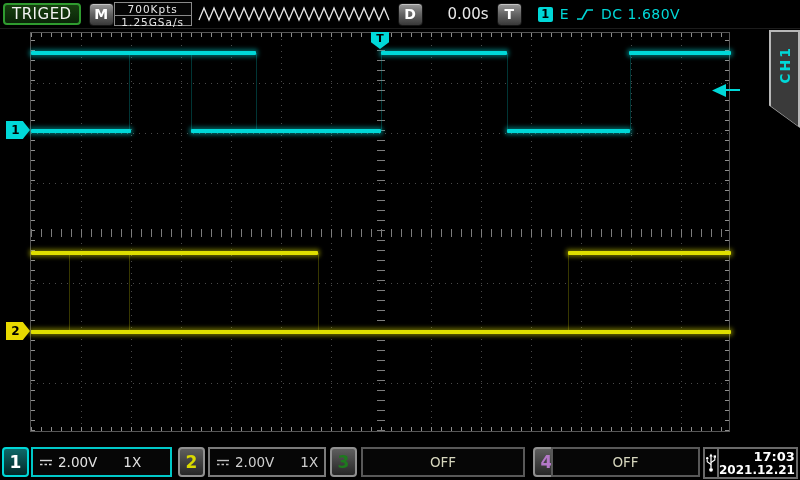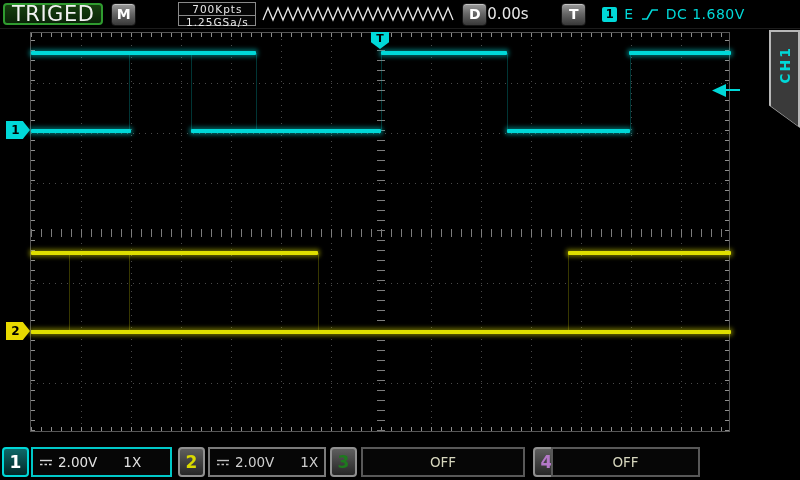--- a/index.html
+++ b/index.html
@@ -3,34 +3,34 @@
 <meta charset="utf-8">
 <style>
   html,body{margin:0;padding:0;background:#000;}
   #screen{position:relative;width:800px;height:480px;background:#000;overflow:hidden;
           font-family:"DejaVu Sans",sans-serif;-webkit-font-smoothing:antialiased;}
 
   
   #top-bar{position:absolute;left:0;top:0;width:800px;height:28px;background:#000;
            display:flex;align-items:center;border-bottom:1px solid #1c1c1c;}
   .triged{height:22px;margin-left:3px;padding:0 7px;border:2px solid #2f9b2f;border-radius:4px;
-          background:linear-gradient(180deg,#16400f,#0a2408);color:#f2f2f2;font-size:21px;
+          background:linear-gradient(180deg,#16400f,#0a2408);color:#f2f2f2;font-size:15px;
           display:flex;align-items:center;letter-spacing:.5px;box-sizing:border-box;}
   .hw-btn{width:25px;height:23px;margin-left:8px;border:1px solid #141414;border-radius:4px;
           background:linear-gradient(180deg,#9b9b9b 0%,#686868 45%,#383838 100%);
           color:#fff;font-weight:700;font-size:14px;display:flex;align-items:center;
           justify-content:center;box-shadow:inset 0 1px 0 #c4c4c4;box-sizing:border-box;}
   .timebase{width:106px;text-align:center;color:#e9e9e9;font-size:15px;}
   .acq{width:78px;height:24px;border:1px solid #8a8a8a;box-sizing:border-box;
-       display:flex;flex-direction:column;background:#050505;margin-left:42px;}
+       display:flex;flex-direction:column;background:#050505;}
   .acq > div{flex:1;display:flex;align-items:center;justify-content:center;font-size:10.5px;
        color:#e9e9e9;letter-spacing:1px;white-space:nowrap;}
   .acq > div:first-child{border-bottom:1px solid #8a8a8a;}
   .preview{margin-left:6px;display:block;}
-  .delay-val{width:66px;text-align:left;color:#e9e9e9;font-size:15px;}
+  .delay-val{width:66px;text-align:right;color:#e9e9e9;font-size:15px;}
   .trig-info{margin-left:16px;display:flex;align-items:center;gap:7px;}
   .trig-badge{width:15px;height:15px;background:#00d8d8;color:#000;border-radius:2px;
        font-size:11.5px;font-weight:700;display:flex;align-items:center;justify-content:center;}
   .trig-text{color:#00d8d8;font-size:14px;letter-spacing:.5px;}
 
   
   #side-tab{position:absolute;right:0;top:30px;width:31px;height:98px;background:#b8b8b8;
             clip-path:polygon(0 0,100% 0,100% 100%,0 77%);}
   #side-tab .inner{position:absolute;left:2px;top:2px;right:2px;bottom:2px;background:#3a3a3a;
             clip-path:polygon(0 0,100% 0,100% 100%,0 79%);
@@ -210,15 +210,32 @@
     <div class="badge" id="ch3-badge">3</div>
     <div class="valbox" id="ch3-box">
       <span>OFF</span>
     </div>
 
     <div class="badge" id="ch4-badge">4</div>
     <div class="valbox" id="ch4-box">
       <span>OFF</span>
     </div>
 
+    <div id="info-box">
+      <div class="usb-wrap">
+        <svg width="12" height="20" viewBox="0 0 12 20">
+          <path d="M6 3 L6 15" stroke="#fff" stroke-width="1.3" fill="none"></path>
+          <path d="M6 0.5 L4.3 3.4 L7.7 3.4 Z" fill="#fff"></path>
+          <path d="M6 11.5 L2.2 8.8 L2.2 6.5" stroke="#fff" stroke-width="1.1" fill="none"></path>
+          <circle cx="2.2" cy="5.3" r="1.2" fill="#fff"></circle>
+          <path d="M6 9.5 L9.8 7 L9.8 4.8" stroke="#fff" stroke-width="1.1" fill="none"></path>
+          <rect x="8.6" y="2.4" width="2.4" height="2.4" fill="#fff"></rect>
+          <circle cx="6" cy="16.8" r="1.9" fill="#fff"></circle>
+        </svg>
+      </div>
+      <div class="clock">
+        <span class="time">17:03</span>
+        <span class="date">2021.12.21</span>
+      </div>
+    </div>
   </div>
 
 </div>
 
 </body></html>

